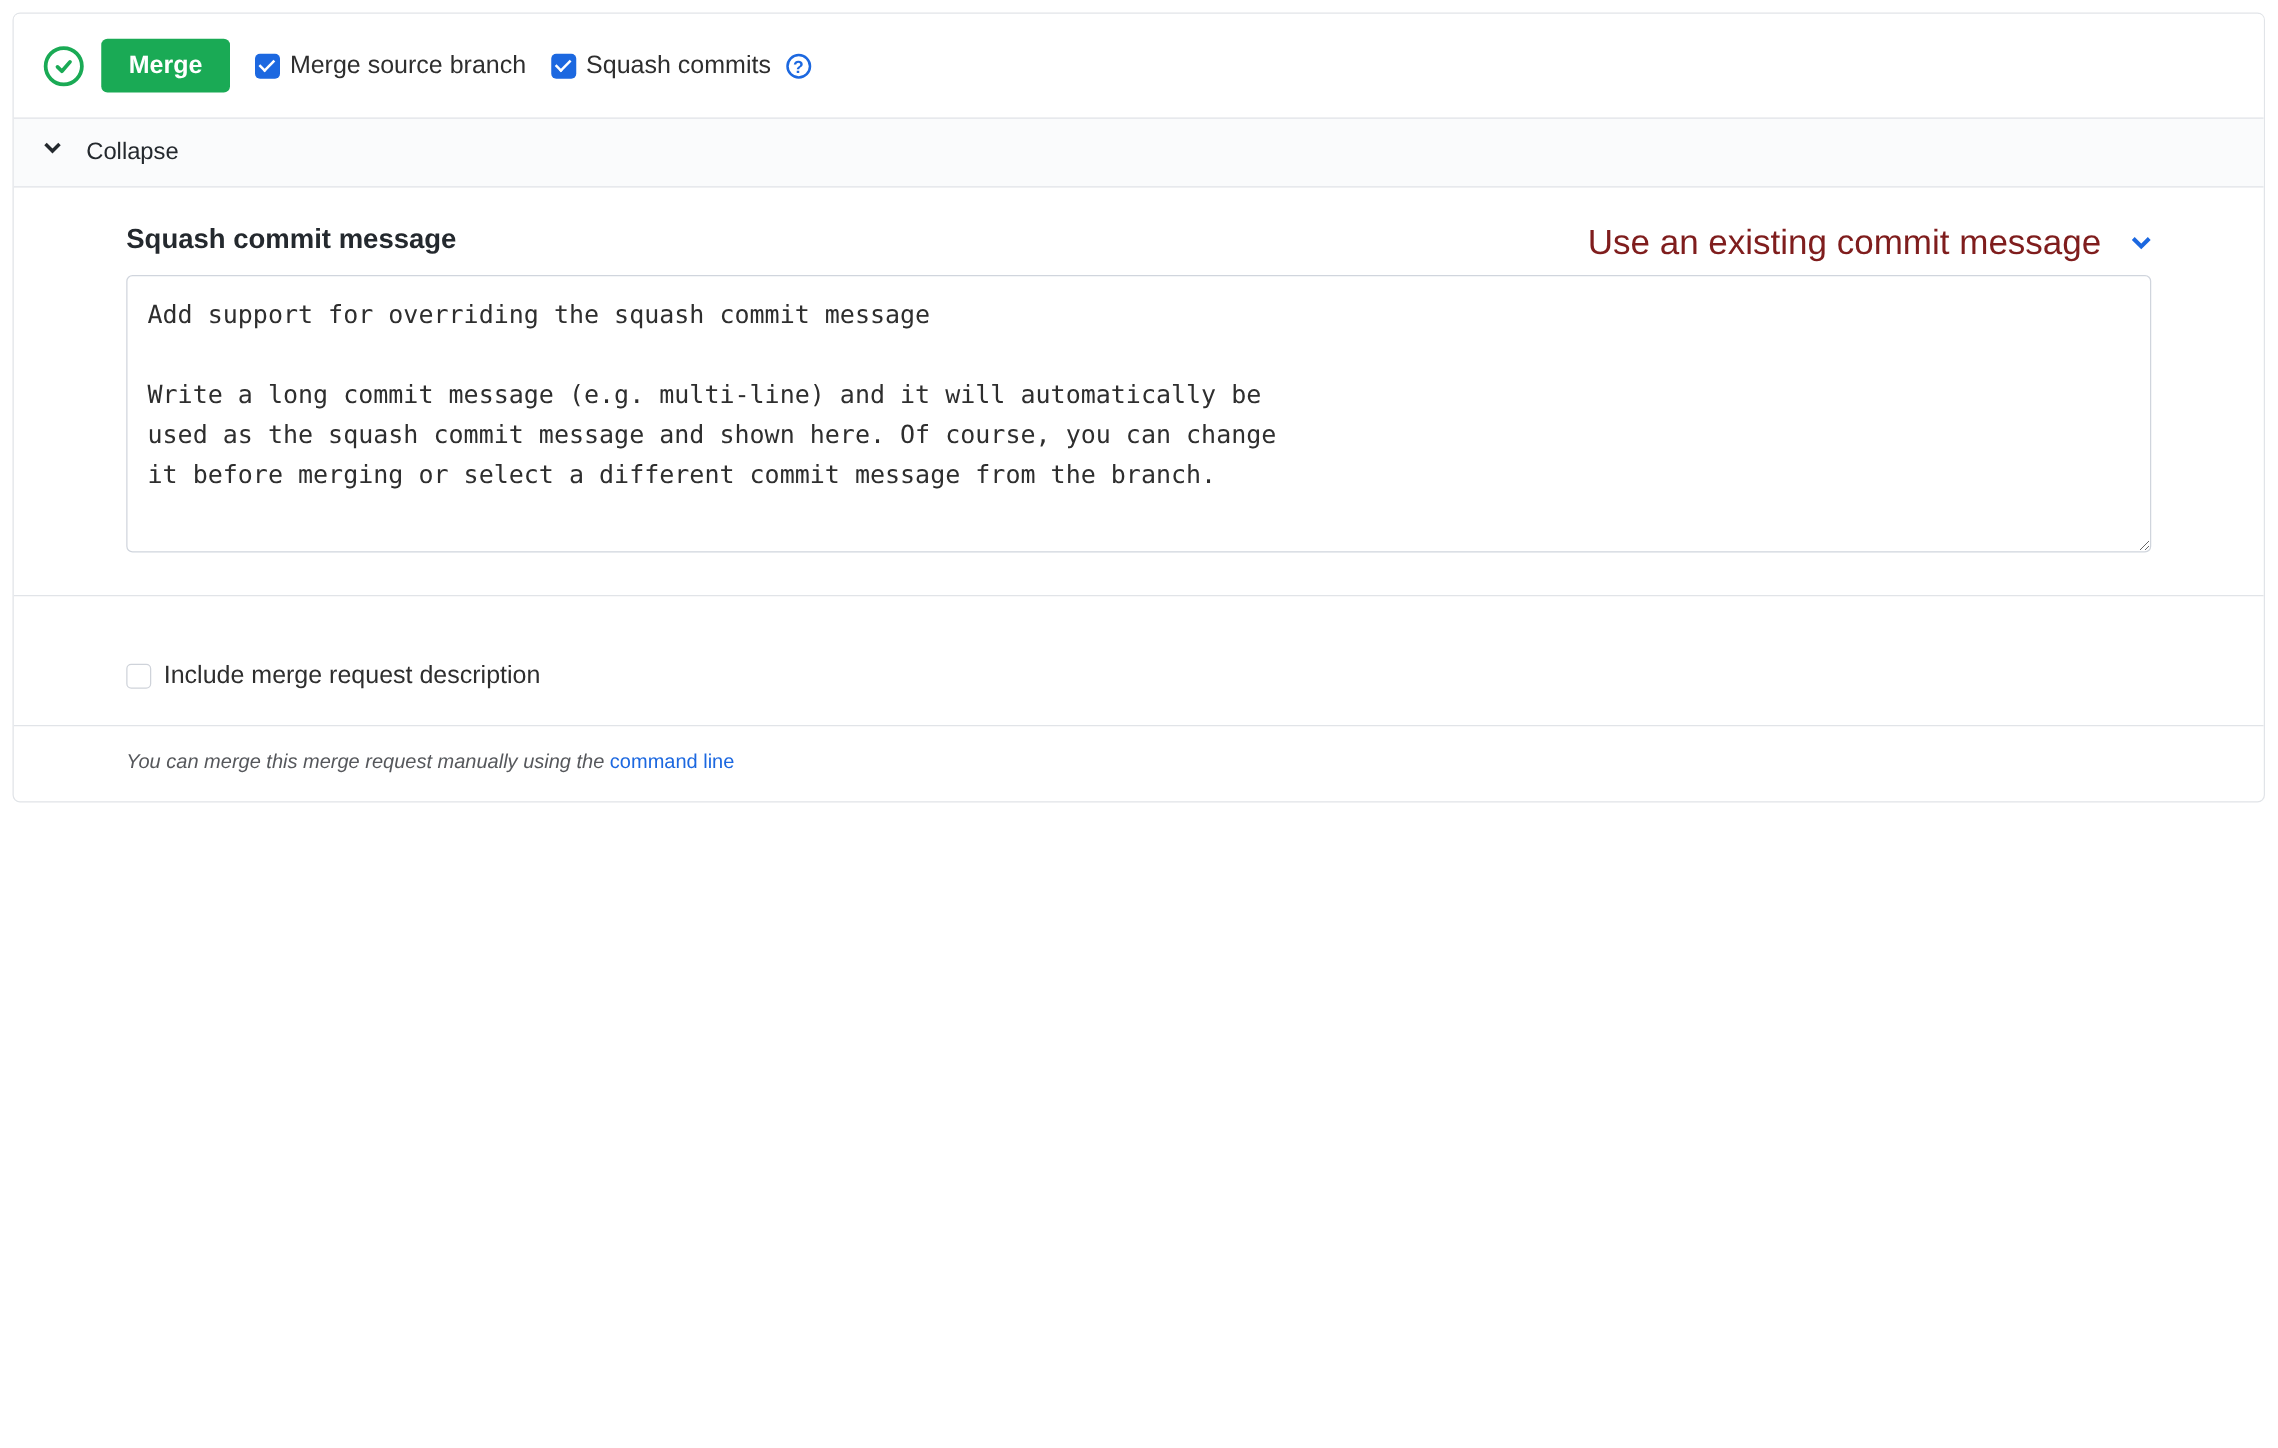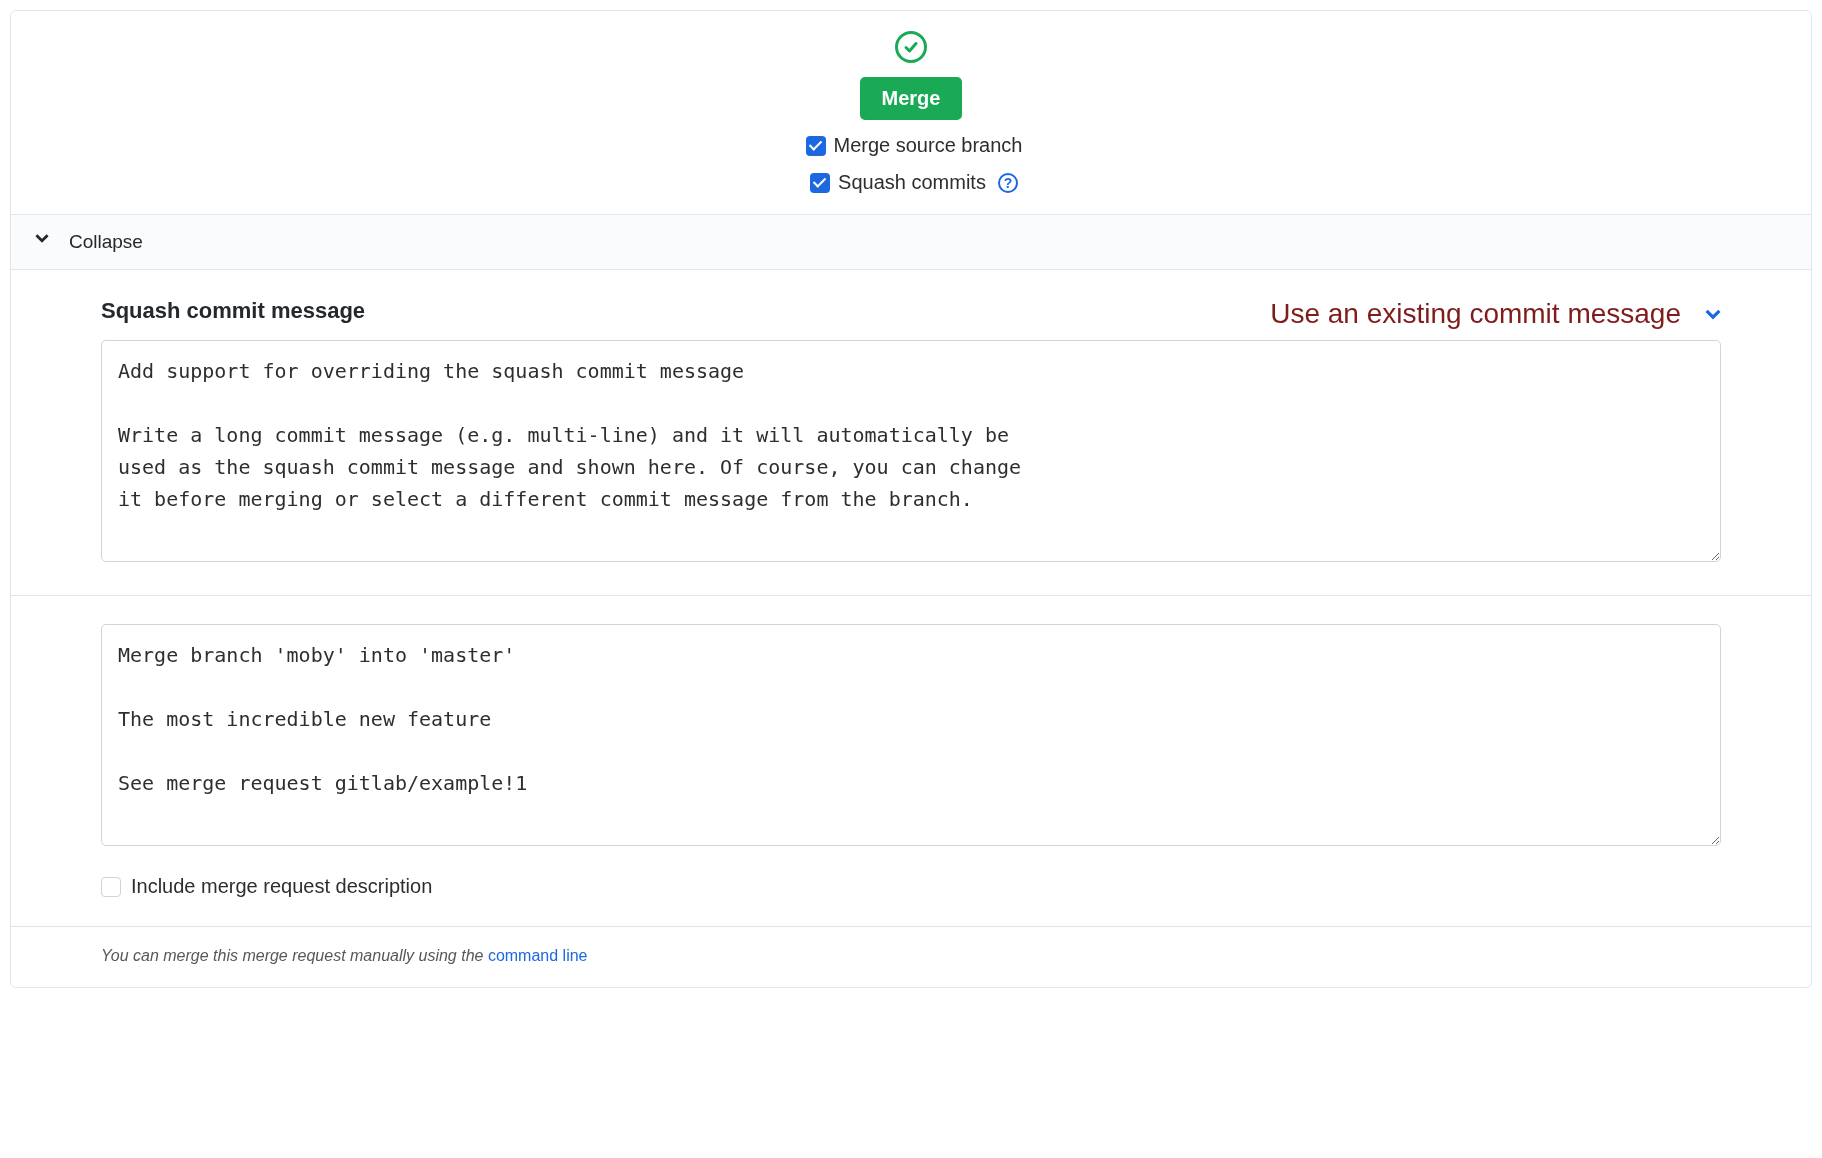--- a/index.html
+++ b/index.html
@@ -14,21 +14,20 @@
       border: 1px solid #e1e4e8;
       border-radius: 6px;
       overflow: hidden;
     }
     .merge-header {
       display: flex;
       align-items: center;
       padding: 20px 24px;
       gap: 14px;
       background: #fff;
-      flex-direction: column;
     }
     .status-circle {
       width: 32px;
       height: 32px;
       border: 3px solid #1aaa55;
       border-radius: 50%;
       display: flex;
       align-items: center;
       justify-content: center;
       flex-shrink: 0;
@@ -202,25 +201,20 @@
       </div>
     </div>
     <textarea class="commit-textarea" rows="6" style="">Add support for overriding the squash commit message
 
 Write a long commit message (e.g. multi-line) and it will automatically be
 used as the squash commit message and shown here. Of course, you can change
 it before merging or select a different commit message from the branch.</textarea>
   </div>
 
   <div class="section">
-    <textarea class="commit-textarea" rows="6" style="">Merge branch 'moby' into 'master'
-
-The most incredible new feature
-
-See merge request gitlab/example!1</textarea>
     <div class="include-row">
       <input type="checkbox" class="gl-checkbox unchecked" style="">
       <span class="checkbox-label">Include merge request description</span>
     </div>
   </div>
 
   <div class="footer">
     <span>You can merge this merge request manually using the </span><a href="#">command line</a>
   </div>
 

